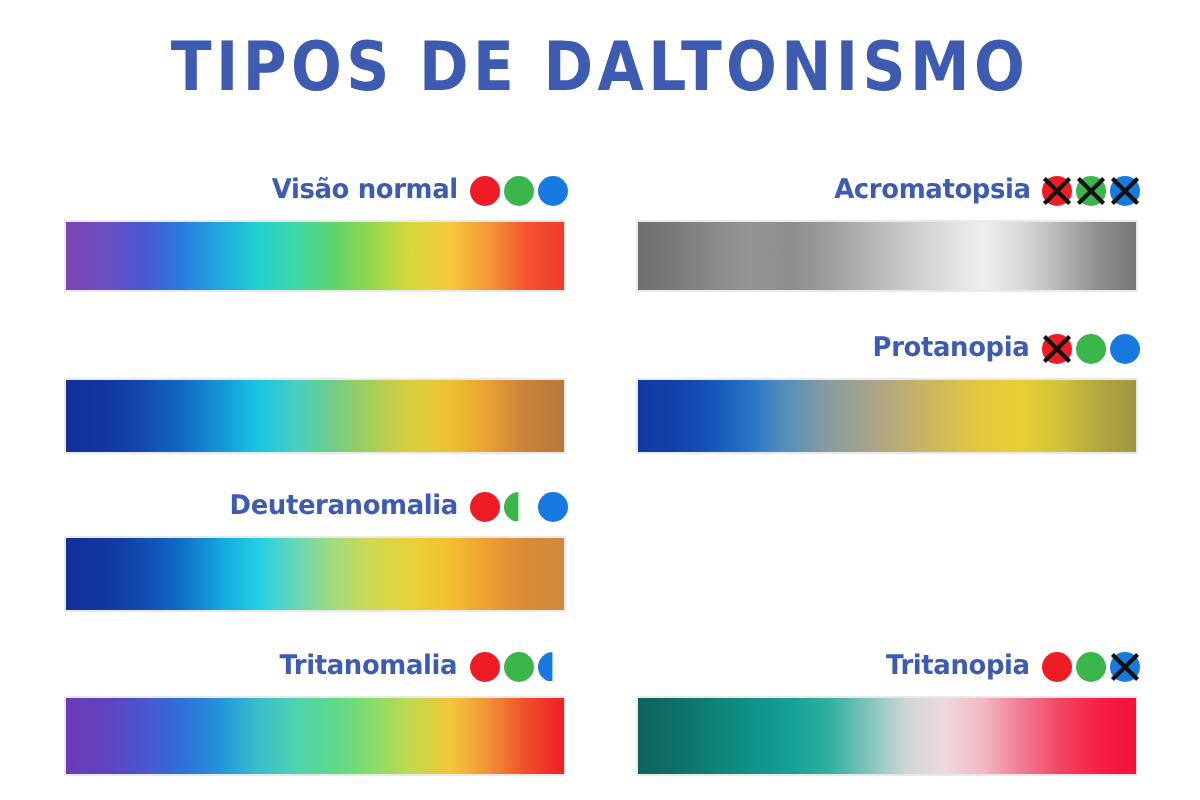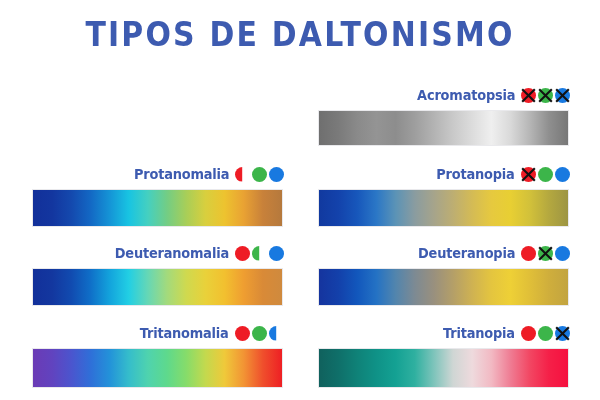--- a/index.html
+++ b/index.html
@@ -131,35 +131,38 @@
 </style>
 </head>
 <body>
 
 <div id="infographic">
 
   <div class="title">TIPOS DE DALTONISMO</div>
 
   <div class="columns">
     <div class="column left">
+        <div class="panel r0">
+          <div class="panel-head">
+            <span class="panel-label">Visão normal</span>
+            <div class="cones">
+              <div class="cone">
+                <span class="disc" style="background: rgb(238, 28, 37);"></span>
+              </div>
+              <div class="cone">
+                <span class="disc" style="background: rgb(60, 181, 74);"></span>
+              </div>
+              <div class="cone">
+                <span class="disc" style="background: rgb(24, 121, 224);"></span>
+              </div>
+            </div>
+          </div>
+          <div class="bar" style="background: linear-gradient(to right, rgb(123, 68, 176), rgb(107, 79, 192), rgb(74, 87, 207), rgb(43, 121, 224), rgb(31, 168, 223), rgb(33, 207, 208), rgb(63, 217, 168), rgb(95, 212, 106), rgb(149, 217, 76), rgb(214, 217, 60), rgb(245, 201, 58), rgb(245, 154, 53), rgb(242, 84, 47), rgb(239, 59, 44));"></div>
+        </div>
         <div class="panel r1">
-          <div class="panel-head">
-            <span class="panel-label">Protanomalia</span>
-            <div class="cones">
-              <div class="cone half">
-                <span class="disc" style="background: rgb(238, 28, 37);"></span>
-              </div>
-              <div class="cone">
-                <span class="disc" style="background: rgb(60, 181, 74);"></span>
-              </div>
-              <div class="cone">
-                <span class="disc" style="background: rgb(24, 121, 224);"></span>
-              </div>
-            </div>
-          </div>
           <div class="bar" style="background: linear-gradient(to right, rgb(18, 48, 154), rgb(19, 54, 159), rgb(20, 73, 174), rgb(19, 104, 196), rgb(21, 148, 214), rgb(24, 196, 226), rgb(69, 208, 192), rgb(115, 205, 132), rgb(168, 206, 88), rgb(216, 207, 62), rgb(237, 195, 47), rgb(233, 162, 51), rgb(200, 129, 58), rgb(181, 121, 61));"></div>
         </div>
         <div class="panel r3">
           <div class="panel-head">
             <span class="panel-label">Tritanomalia</span>
             <div class="cones">
               <div class="cone">
                 <span class="disc" style="background: rgb(238, 28, 37);"></span>
               </div>
               <div class="cone">
@@ -234,41 +237,20 @@
                 <span class="disc" style="background: rgb(24, 121, 224);"></span>
                 <svg class="xmark" viewBox="0 0 17 17">
                   <line x1="2.2" y1="2.2" x2="14.8" y2="14.8" stroke="#111111" stroke-width="2.1"></line>
                   <line x1="14.8" y1="2.2" x2="2.2" y2="14.8" stroke="#111111" stroke-width="2.1"></line>
                 </svg>
               </div>
             </div>
           </div>
           <div class="bar" style="background: linear-gradient(to right, rgb(111, 111, 111), rgb(122, 122, 122), rgb(138, 138, 138), rgb(148, 148, 148), rgb(141, 141, 141), rgb(158, 158, 158), rgb(179, 179, 179), rgb(201, 201, 201), rgb(220, 220, 220), rgb(239, 239, 239), rgb(217, 217, 217), rgb(182, 182, 182), rgb(143, 143, 143), rgb(119, 119, 119));"></div>
         </div>
-        <div class="panel r2">
-          <div class="panel-head">
-            <span class="panel-label">Deuteranopia</span>
-            <div class="cones">
-              <div class="cone">
-                <span class="disc" style="background: rgb(238, 28, 37);"></span>
-              </div>
-              <div class="cone">
-                <span class="disc" style="background: rgb(60, 181, 74);"></span>
-                <svg class="xmark" viewBox="0 0 17 17">
-                  <line x1="2.2" y1="2.2" x2="14.8" y2="14.8" stroke="#111111" stroke-width="2.1"></line>
-                  <line x1="14.8" y1="2.2" x2="2.2" y2="14.8" stroke="#111111" stroke-width="2.1"></line>
-                </svg>
-              </div>
-              <div class="cone">
-                <span class="disc" style="background: rgb(24, 121, 224);"></span>
-              </div>
-            </div>
-          </div>
-          <div class="bar" style="background: linear-gradient(to right, rgb(21, 52, 158), rgb(19, 64, 170), rgb(18, 87, 188), rgb(36, 114, 196), rgb(82, 133, 173), rgb(125, 138, 147), rgb(153, 144, 126), rgb(180, 159, 104), rgb(207, 178, 82), rgb(228, 197, 63), rgb(238, 208, 54), rgb(224, 191, 56), rgb(207, 174, 60), rgb(194, 164, 64));"></div>
-        </div>
         <div class="panel r3">
           <div class="panel-head">
             <span class="panel-label">Tritanopia</span>
             <div class="cones">
               <div class="cone">
                 <span class="disc" style="background: rgb(238, 28, 37);"></span>
               </div>
               <div class="cone">
                 <span class="disc" style="background: rgb(60, 181, 74);"></span>
               </div>

